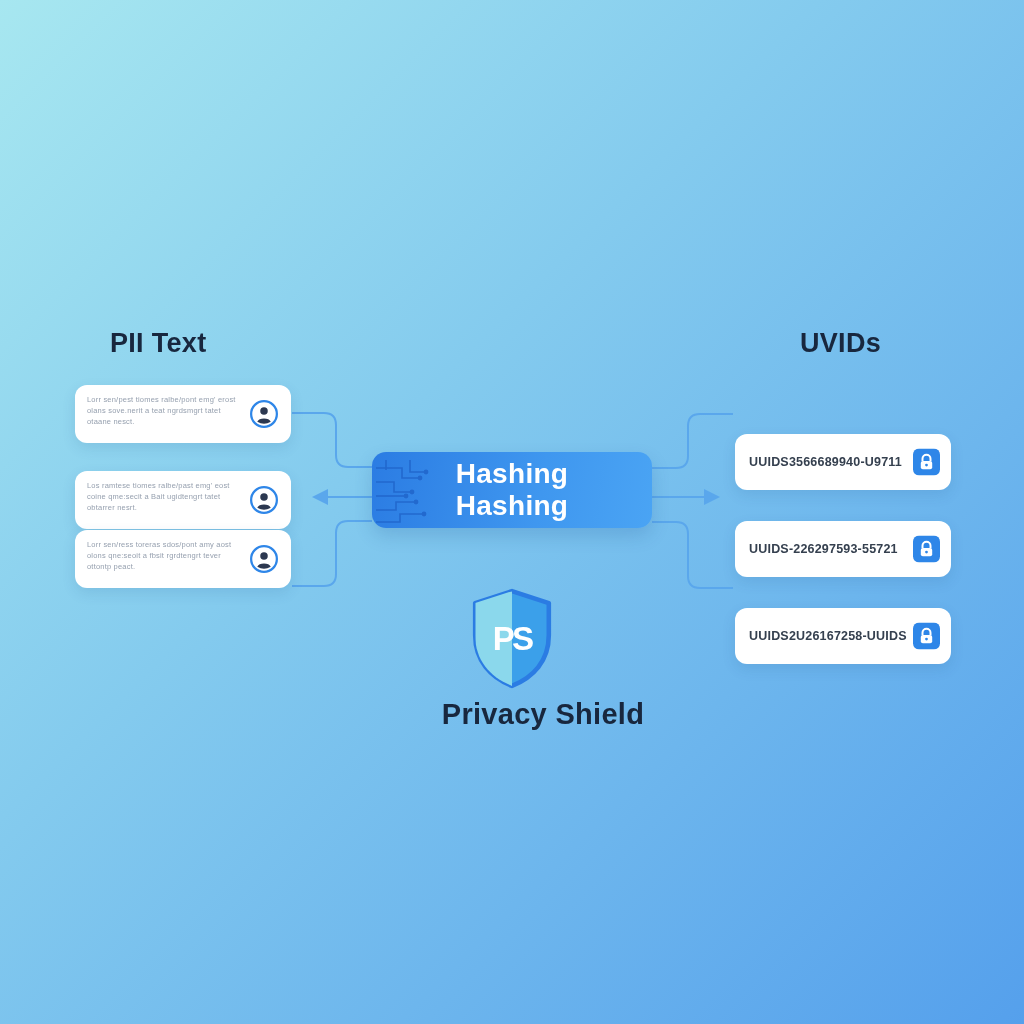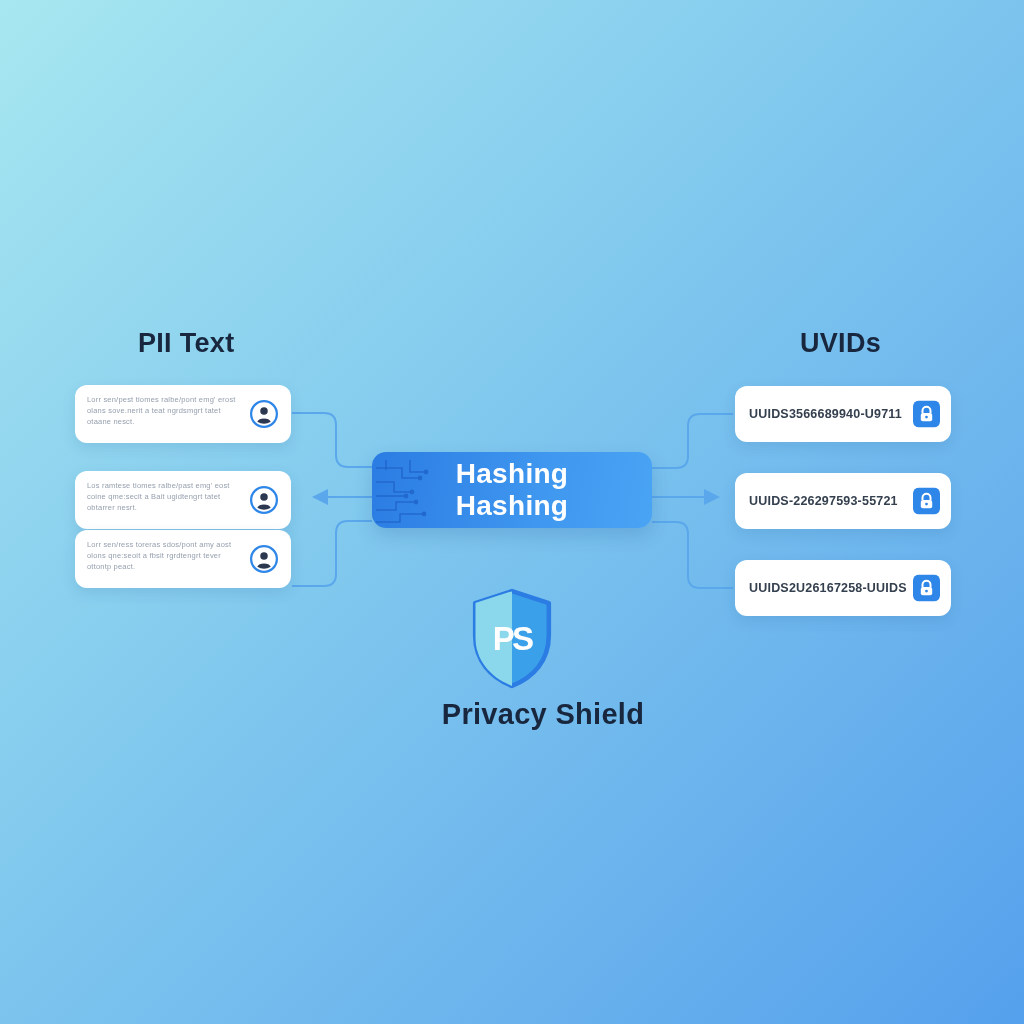--- a/index.html
+++ b/index.html
@@ -7,40 +7,40 @@
     position:relative;
     width:1024px;height:1024px;
     overflow:hidden;
     font-family:"Liberation Sans", sans-serif;
     background:linear-gradient(135deg,#a7e7f0 0%,#84cbee 40%,#55a0ec 100%);
   }
   .heading{
     position:absolute;
     font-size:27px;font-weight:800;color:#18273e;letter-spacing:.3px;
   }
-  #heading-left{left:110px;top:328px;margin-left:28px;}
+  #heading-left{left:110px;top:328px;}
   #heading-right{left:800px;top:328px;}
 
   .card{
     position:absolute;background:#ffffff;border-radius:12px;
     box-shadow:0 5px 14px rgba(25,70,130,.12);
   }
   .pii-card{left:75px;width:216px;height:58px;}
   #pii-card-0{top:385px;} #pii-card-1{top:471px;} #pii-card-2{top:530px;}
   .pii-text{
     position:absolute;left:12px;top:9px;right:48px;
     font-size:7.5px;line-height:11px;color:#96a0af;letter-spacing:.2px;
   }
   .pii-line{display:block;white-space:nowrap;overflow:hidden;}
   .person-badge{
     position:absolute;right:12px;top:50%;transform:translateY(-50%);
     width:30px;height:30px;
   }
 
-  .uvid-card{left:735px;width:216px;height:56px;}
+  .uvid-card{left:735px;width:216px;height:56px;margin-top:48px;}
   #uvid-card-0{top:386px;} #uvid-card-1{top:473px;} #uvid-card-2{top:560px;}
   .uvid-text{
     position:absolute;left:14px;top:50%;transform:translateY(-50%);
     font-size:12.5px;font-weight:700;color:#35404f;letter-spacing:.2px;white-space:nowrap;
   }
   .lock-badge{
     position:absolute;right:11px;top:50%;transform:translateY(-50%);
     width:27px;height:27px;
   }
 

